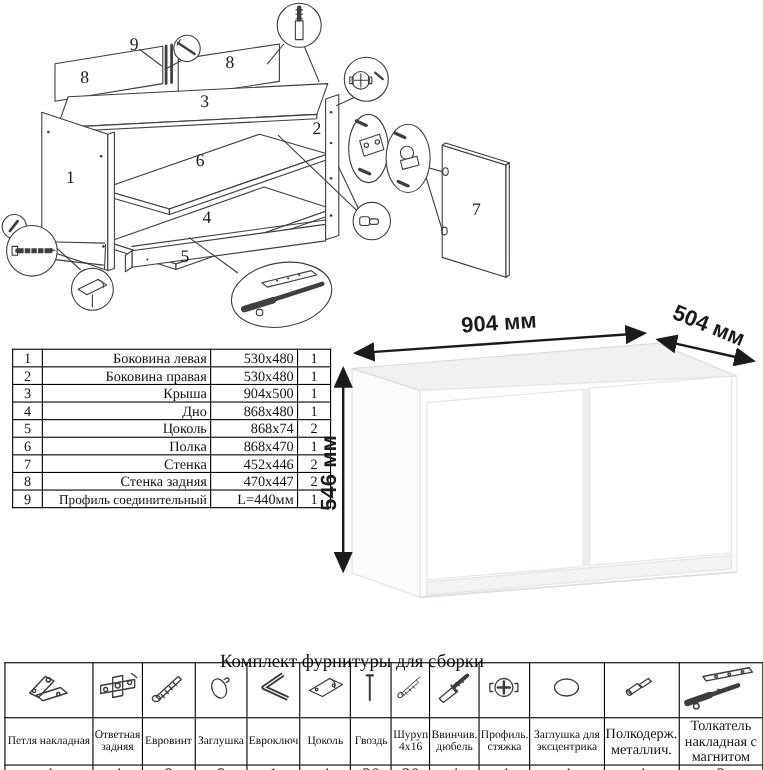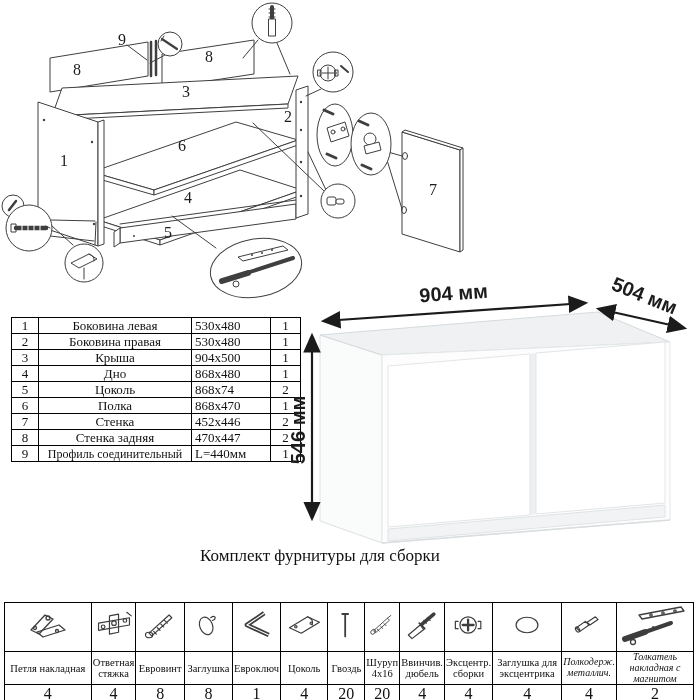--- a/index.html
+++ b/index.html
@@ -12,37 +12,37 @@
   .ln{fill:none;stroke:#3f3f3f;stroke-width:1;stroke-linejoin:round;stroke-linecap:round;}
   .fw{fill:#fff;stroke:#3f3f3f;stroke-width:1;stroke-linejoin:round;}
   .lbl{font:16px "Liberation Serif",serif;fill:#1d1d1d;text-anchor:middle;}
   .dot{fill:#3f3f3f;}
 
   
   .parts{position:absolute;left:11px;top:317px;border-collapse:collapse;table-layout:fixed;
          font-size:13px;line-height:1;}
   .parts td{border:1px solid #000;height:15px;padding:0 3px;white-space:nowrap;overflow:hidden;}
   .parts .c-num{width:20px;text-align:center;}
-  .parts .c-name{width:146px;text-align:center;}
-  .parts .c-size{width:72px;text-align:left;}
+  .parts .c-name{width:146px;text-align:right;}
+  .parts .c-size{width:72px;text-align:right;}
   .parts .c-qty{width:23px;text-align:center;}
 
   
   .cabinet{position:absolute;left:288px;top:272px;}
   .dim{font:bold 20px "Liberation Sans",sans-serif;fill:#1c1c1c;text-anchor:middle;}
   .dimline{stroke:#1b1b1b;stroke-width:2.2;fill:none;}
 
   
-  .hw-title{position:absolute;left:0;top:546px;width:640px;text-align:center;
+  .hw-title{position:absolute;left:0;top:591px;width:640px;text-align:center;
             font-size:17px;color:#111;}
   .hw{position:absolute;left:4px;top:602px;border-collapse:collapse;table-layout:fixed;}
   .hw td{border:1px solid #000;padding:0;text-align:center;vertical-align:middle;overflow:hidden;}
   .hw .icon-cell{height:48px;}
   .hw .label-cell{height:26px;font-size:10.5px;line-height:1.08;padding:0 1px;}
-  .hw .label-cell.sm{font-size:10px;font-style:italic;}
+  .hw .label-cell.sm{font-size:13px;}
   .hw .qty-cell{height:17px;font-size:16px;}
   .hwic{stroke:#3d3d3d;fill:none;stroke-width:1.3;stroke-linejoin:round;stroke-linecap:round;}
 </style>
 </head>
 <body>
 
 <div class="page">
 
   <svg class="exploded" width="470" height="315" viewBox="0 0 470 315">
 
@@ -418,29 +418,29 @@
               <circle cx="56" cy="8" r="1.2"></circle>
             <line x1="6" y1="36" x2="52" y2="20" style="stroke-width:4"></line>
             <line x1="6" y1="36" x2="26" y2="29" style="stroke-width:6"></line>
             <circle cx="14" cy="39" r="2.5"></circle>
             <line x1="34" y1="24" x2="37" y2="26" style="stroke-width:2"></line>
           </svg>
         </td>
       </tr>
       <tr>
         <td class="label-cell">Петля накладная</td>
-        <td class="label-cell">Ответная стяжка</td>
+        <td class="label-cell">Ответная задняя</td>
         <td class="label-cell">Евровинт</td>
         <td class="label-cell">Заглушка</td>
         <td class="label-cell">Евроключ</td>
         <td class="label-cell">Цоколь</td>
         <td class="label-cell">Гвоздь</td>
         <td class="label-cell">Шуруп 4x16</td>
         <td class="label-cell">Ввинчив. дюбель</td>
-        <td class="label-cell">Эксцентр. сборки</td>
+        <td class="label-cell">Профиль. стяжка</td>
         <td class="label-cell">Заглушка для эксцентрика</td>
         <td class="label-cell sm">Полкодерж. металлич.</td>
         <td class="label-cell sm">Толкатель накладная с магнитом</td>
       </tr>
       <tr>
         <td class="qty-cell">4</td>
         <td class="qty-cell">4</td>
         <td class="qty-cell">8</td>
         <td class="qty-cell">8</td>
         <td class="qty-cell">1</td>

